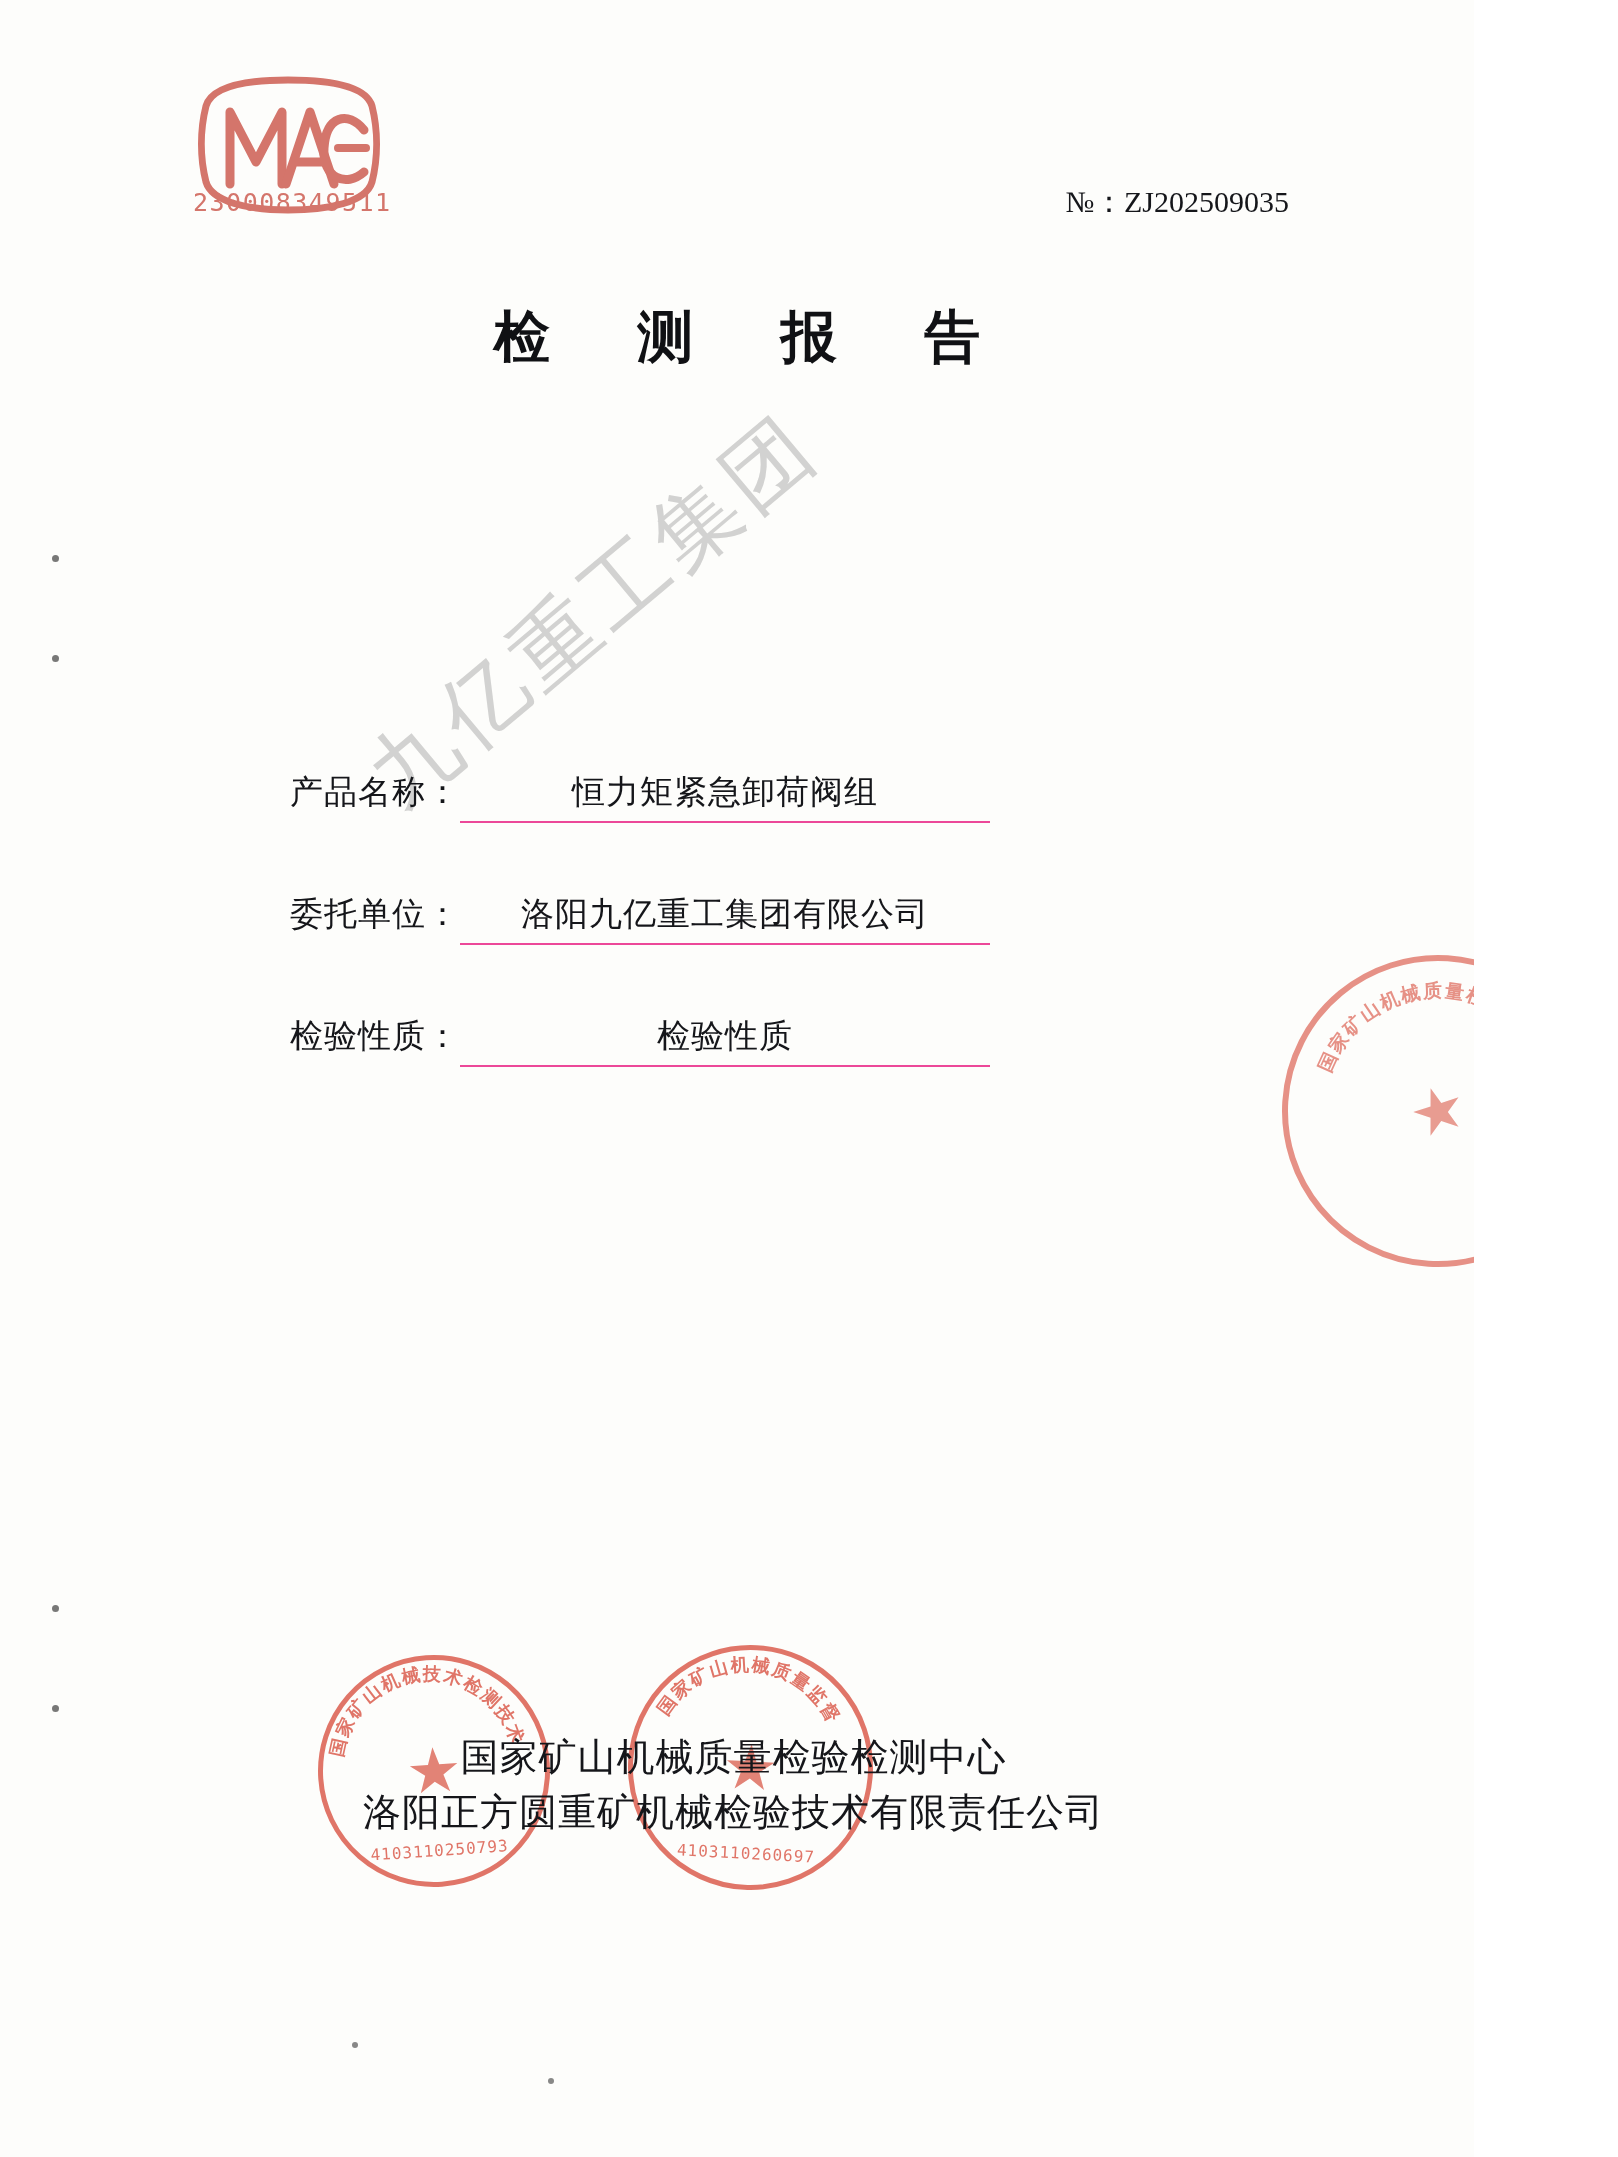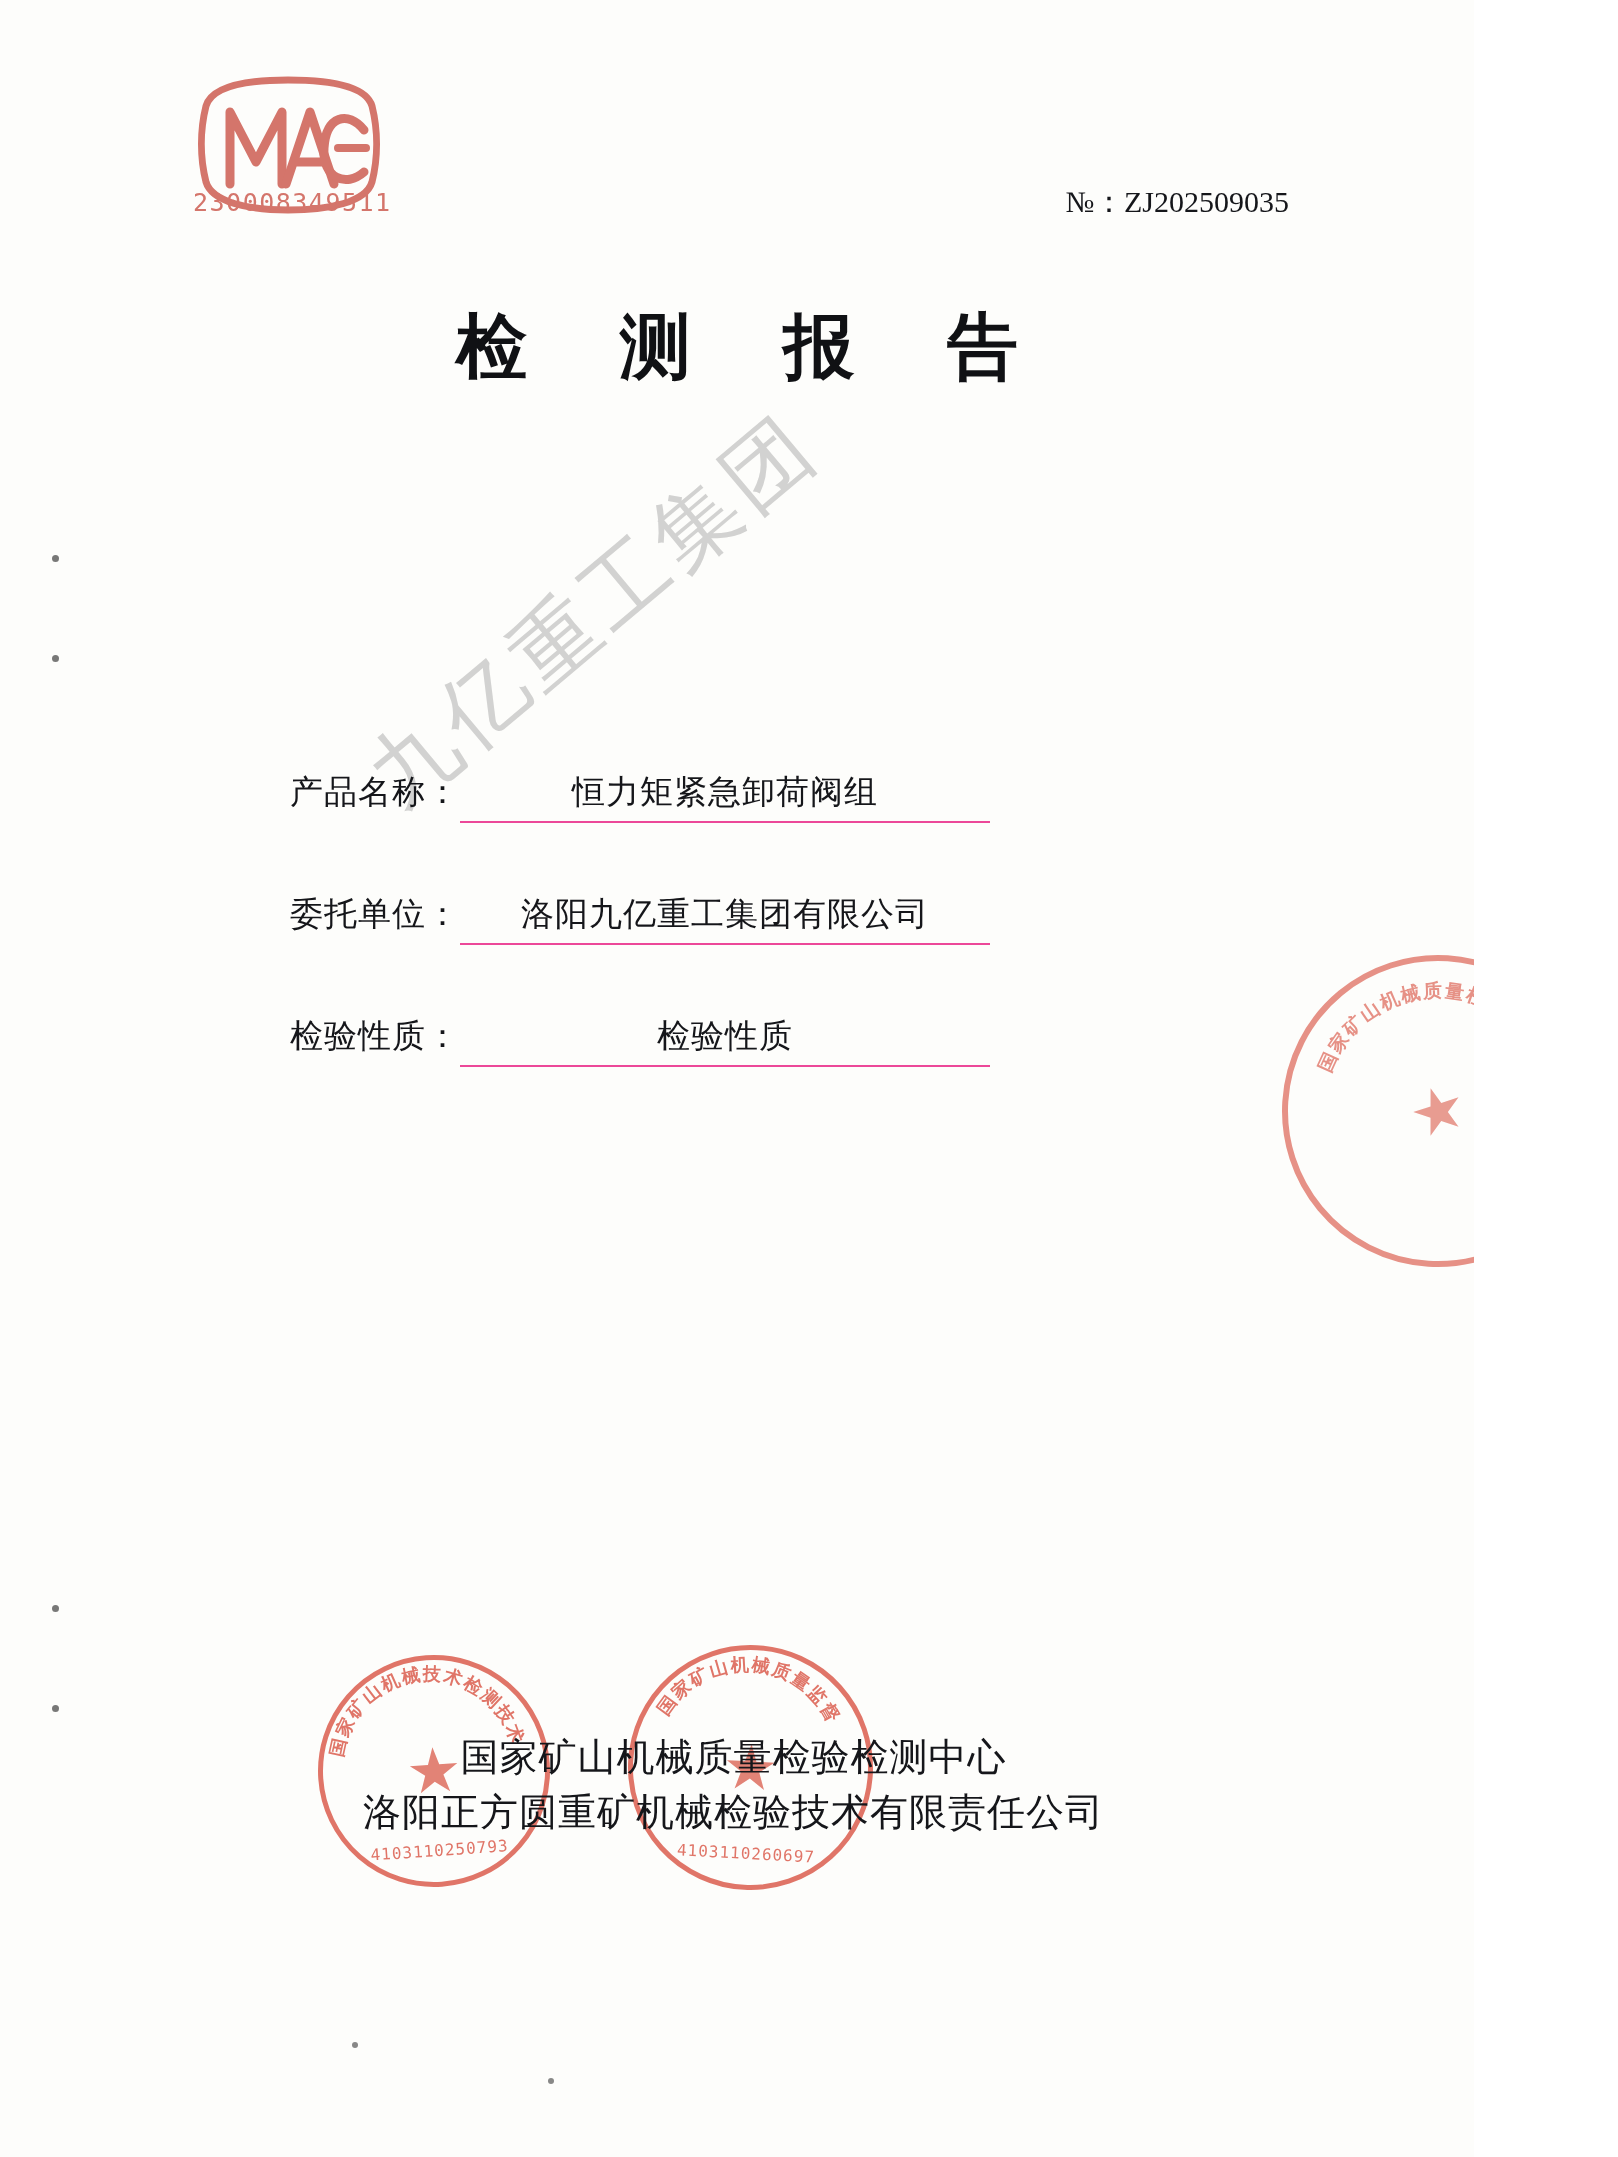--- a/index.html
+++ b/index.html
@@ -53,21 +53,21 @@
 
   
   .doc-title {
     position: absolute;
     left: 0;
     right: 0;
     top: 300px;
     text-align: center;
     font-family: "DejaVu Sans", sans-serif;
     font-weight: bold;
-    font-size: 71px;
+    font-size: 56px;
     letter-spacing: 34px;
     text-indent: 34px;
     color: #101114;
   }
 
   
   .fields {
     position: absolute;
     left: 290px;
     top: 770px;

